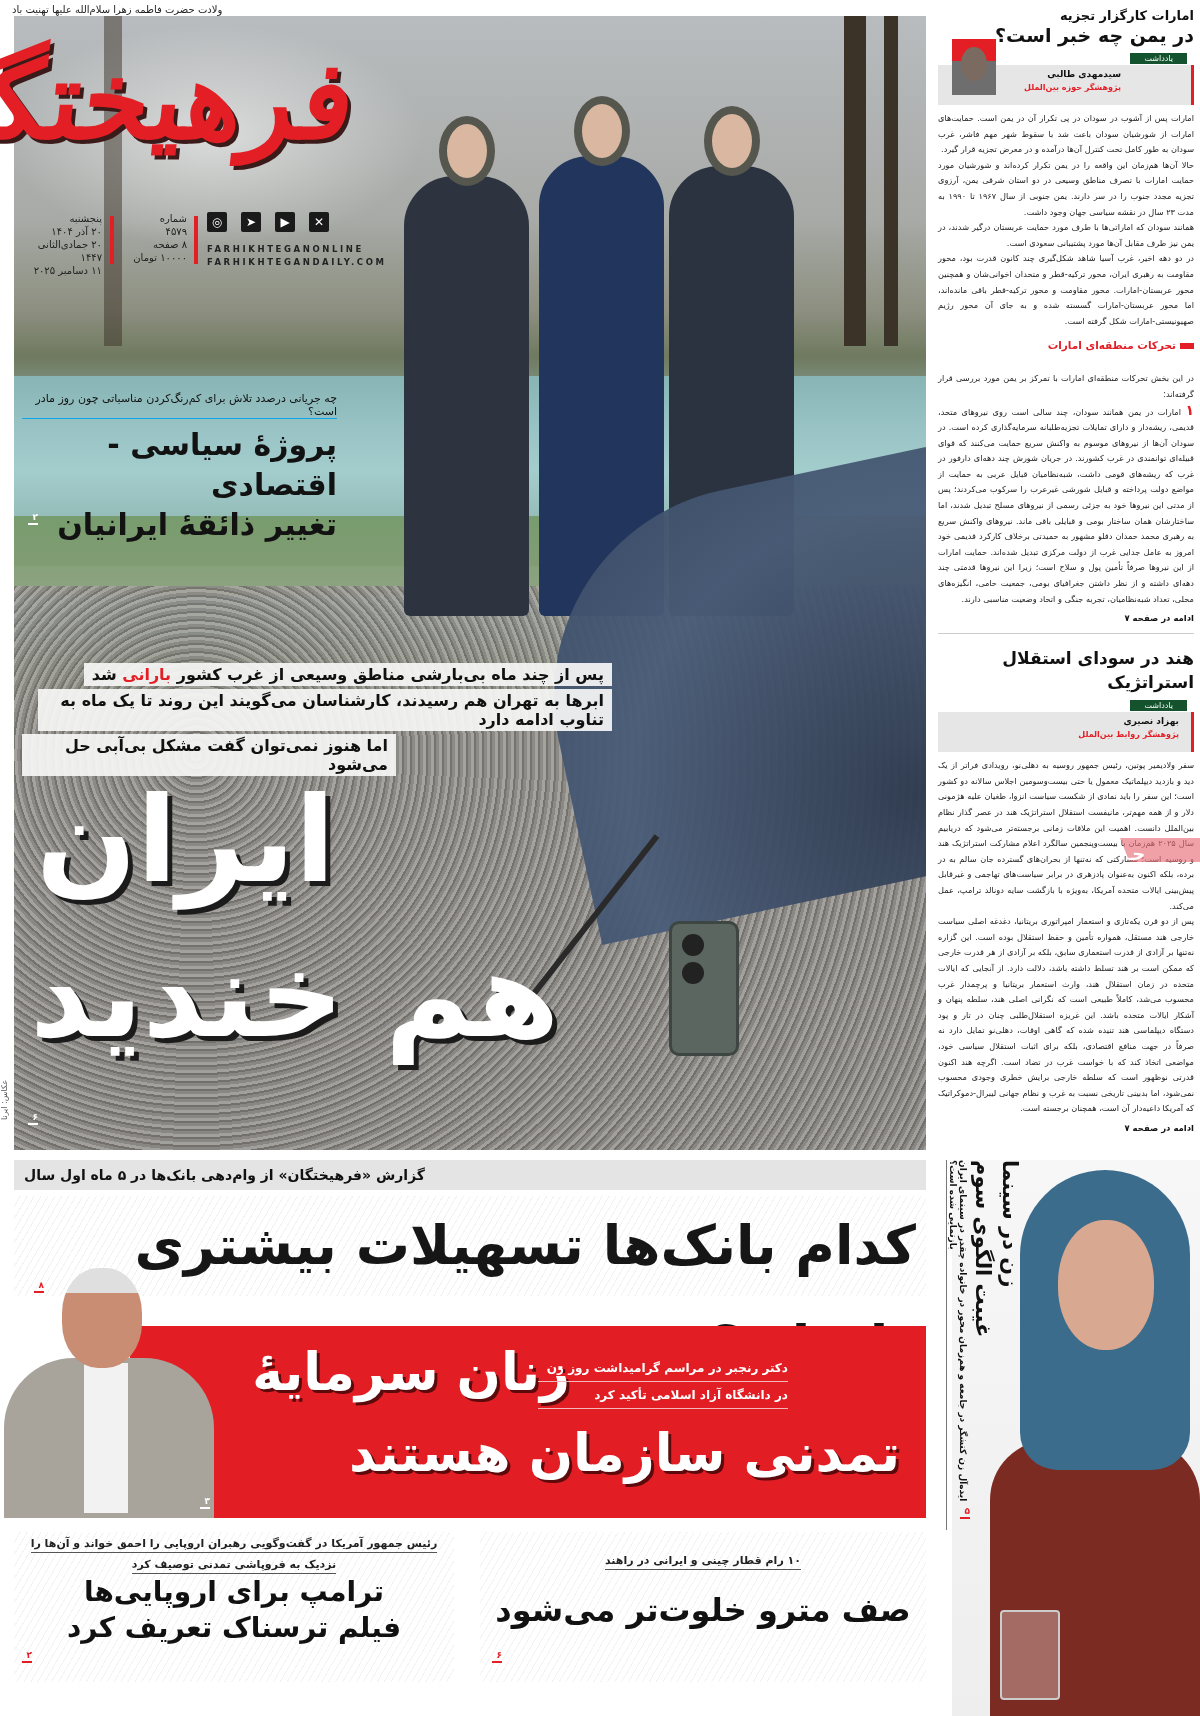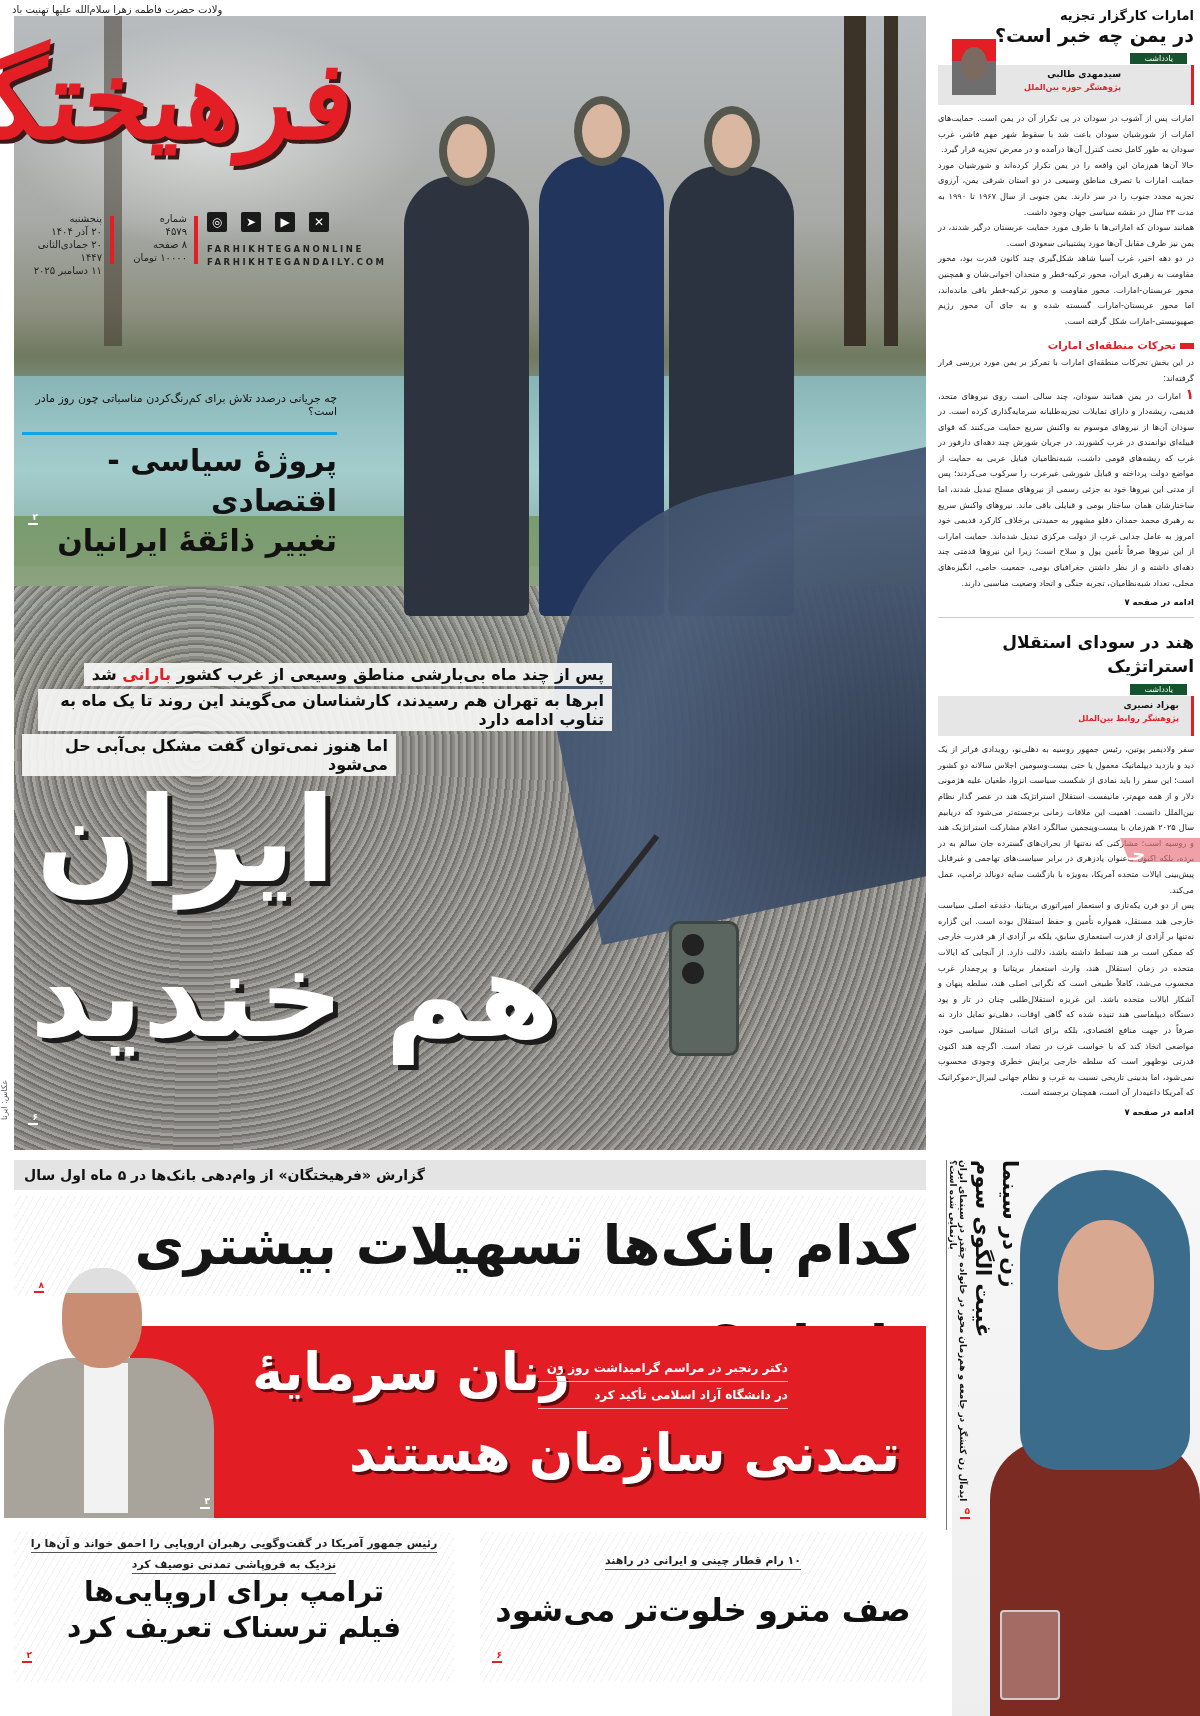--- a/index.html
+++ b/index.html
@@ -38,21 +38,21 @@
   .mast-info{position:absolute;left:22px;top:212px;width:330px;height:60px;direction:ltr}
   .social{position:absolute;left:185px;top:0;display:flex;gap:14px;direction:ltr}
   .social span{width:20px;height:20px;background:#1a1a1a;color:#fff;font-size:12px;display:flex;align-items:center;justify-content:center;border-radius:2px}
   .urls{position:absolute;left:185px;top:31px;font-size:8.5px;letter-spacing:2.6px;font-weight:bold;color:#222;line-height:13px}
   .issue{position:absolute;left:105px;top:0;width:60px;font-size:10px;line-height:13px;text-align:right;direction:rtl;color:#222}
   .date{position:absolute;left:0;top:0;width:80px;font-size:10px;line-height:13px;text-align:right;direction:rtl;color:#222}
   .redbar{position:absolute;top:4px;width:4px;height:48px;background:#e41e25}
 
   
   .sub-story{position:absolute;left:22px;top:392px;width:315px;direction:rtl;text-align:right}
-  .sub-kicker{font-size:11px;color:#111;border-bottom:3px solid #0ea5e9;padding-bottom:14px}
+  .sub-kicker{font-size:11px;color:#111;border-bottom:1px solid #0ea5e9;padding-bottom:0}
   .sub-title{font-size:30px;font-weight:bold;line-height:40px;color:#121212;margin-top:6px}
   .page-ref{position:absolute;font-size:9px;color:#fff;font-weight:bold}
   .page-ref::after{content:"";display:block;width:10px;height:2px;background:currentColor;margin-top:1px}
 
   .rain-lines{position:absolute;left:22px;top:663px;direction:rtl}
   .rain-line{background:rgba(245,245,245,.93);font-size:16px;font-weight:bold;padding:2px 8px;margin-bottom:3px;display:table;margin-right:0;margin-left:auto;color:#111}
   .rain-line .hl{color:#e41e25}
 
   .main-head{position:absolute;left:30px;top:770px;width:640px;direction:rtl;text-align:right;color:#fff;font-weight:bold;
     text-shadow:5px 5px 0 #1b1b1b}
@@ -66,21 +66,21 @@
   .sb-title{font-size:19px;font-weight:bold;color:#111;line-height:24px;margin-bottom:6px}
   .byline{position:relative;height:40px;background:#e6e6e6;border-right:3px solid #e41e25;margin:18px 0 6px 0}
   .byline .tag{position:absolute;right:4px;top:-12px;background:#14532d;color:#fff;font-size:8px;padding:1px 14px}
   .byline .avatar{position:absolute;left:14px;top:-26px;width:44px;height:56px;background:linear-gradient(#e41e25 0 40%, #6e6e6e 40%);}
   .byline .avatar::after{content:"";position:absolute;left:9px;top:8px;width:26px;height:34px;border-radius:50%;background:#7a6a60}
   .byline .name{position:absolute;right:70px;top:4px;font-size:9px;font-weight:bold;color:#111}
   .byline .role{position:absolute;right:70px;top:18px;font-size:8px;color:#e41e25;font-weight:bold}
   .byline.noavatar .name,.byline.noavatar .role{right:12px}
   .body{font-size:8.2px;line-height:15.6px;color:#222;text-align:justify}
   .body p{margin-bottom:0}
-  .sb-sub{font-size:10.5px;font-weight:bold;color:#e41e25;margin:10px 0 4px}
+  .sb-sub{font-size:10.5px;font-weight:bold;color:#e41e25;margin:10px 0 20px}
   .sb-sub::before{content:"";display:inline-block;width:14px;height:6px;background:#e41e25;margin-left:4px;vertical-align:middle}
   .dropcap{color:#e41e25;font-size:14px;font-weight:bold}
   .cont{font-size:8.5px;font-weight:bold;margin-top:6px;padding-bottom:10px;border-bottom:1px solid #ccc}
   .sb-title2{font-size:17px;font-weight:bold;line-height:24px;margin-top:12px}
   .watermark{position:absolute;left:1120px;top:838px;width:80px;height:24px;background:rgba(232,110,120,.65);color:#fff;font-size:18px;font-weight:bold;text-align:left;line-height:32px;clip-path:polygon(0 0,100% 0,100% 100%,12% 100%)}
 
   
   .banks-kicker{position:absolute;left:14px;top:1160px;width:912px;height:30px;background:#e4e4e4;direction:rtl;text-align:left;padding-left:10px;font-size:14px;font-weight:bold;line-height:30px;color:#111}
   .banks-title{position:absolute;left:14px;top:1196px;width:912px;height:100px;direction:rtl;text-align:right;padding-right:10px;
     font-size:54px;font-weight:bold;color:#161616;line-height:100px;letter-spacing:-1px;

